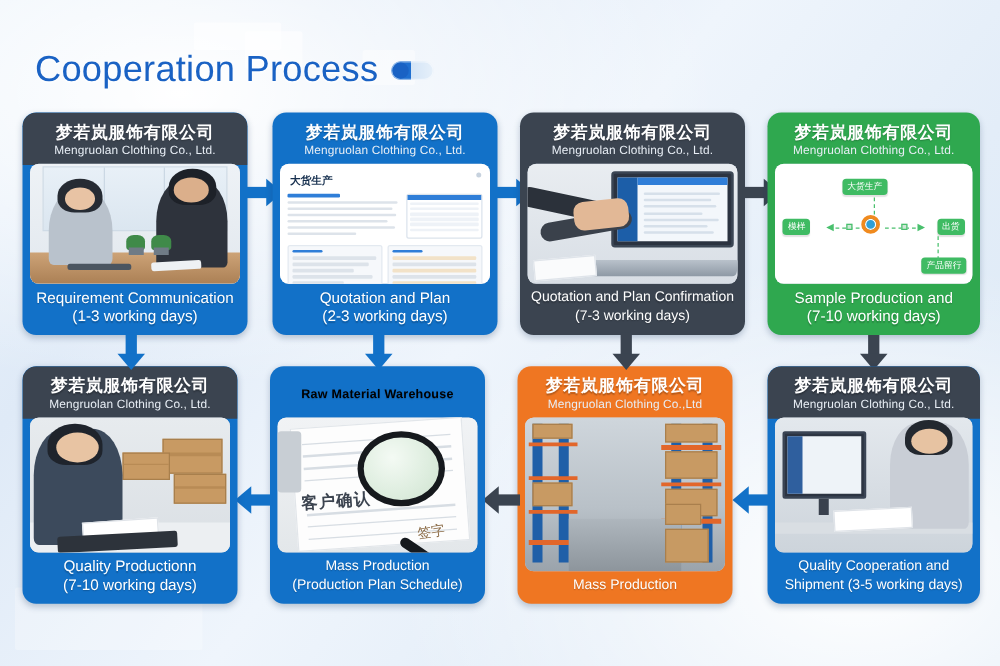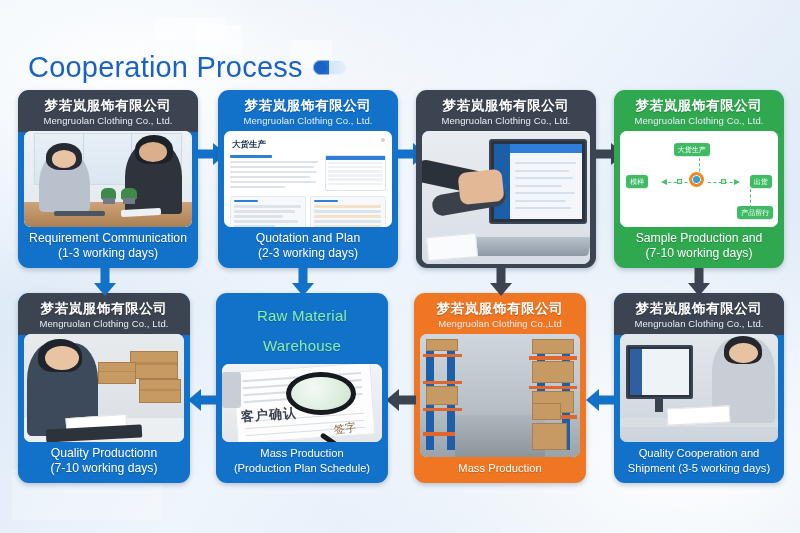--- a/index.html
+++ b/index.html
@@ -18,21 +18,21 @@
   
   .bg-blob { position:absolute; background: rgba(255,255,255,0.55); border-radius:2px; }
   .bg-blob.b1 { left:155px; top:18px; width:70px; height:22px; }
   .bg-blob.b2 { left:196px; top:25px; width:46px; height:30px; }
   .bg-blob.b3 { left:290px; top:40px; width:42px; height:28px; background:rgba(255,255,255,0.42);}
   .bg-blob.b4 { left:12px; top:470px; width:150px; height:50px; background:rgba(255,255,255,0.28);}
 
   
   #title-row {
     position: absolute; left: 28px; top: 40px;
-    display: flex; align-items: center; gap: 10px; margin-top: 11px;
+    display: flex; align-items: center; gap: 10px;
   }
   #page-title {
     font-size: 29px; font-weight: 400; letter-spacing: .2px;
     color: #1a62c4;
     text-shadow: 0 1px 1px rgba(255,255,255,.7);
   }
   #title-pill {
     width: 34px; height: 15px; border-radius: 9px;
     background: linear-gradient(90deg,#1f6fd0 0%,#1f6fd0 46%,#d3e4f6 46%,#e6f0fa 100%);
     box-shadow: 0 0 0 1px rgba(255,255,255,.5) inset;
@@ -68,21 +68,21 @@
   .head .cn {
     font-size: 13.5px; font-weight: 700; color: #ffffff;
     letter-spacing: .6px; line-height: 16px;
     text-shadow: 0 1px 1px rgba(0,0,0,.25);
   }
   .head .en {
     font-size: 9.5px; color: #e8eef5; line-height: 14px;
     letter-spacing: .1px;
   }
   .head .en-only {
-    font-size: 15px; font-weight: 400; color:#86efac; line-height: 30px;
+    font-size: 10px; font-weight: 700; color:#000000; line-height: 30px;
     letter-spacing:.2px; text-shadow: 0 1px 1px rgba(0,0,0,.2);
   }
 
   .thumb {
     position: relative;
     width: 100%; flex: 1 1 auto;
     border-radius: 7px; overflow: hidden; background: #cfd8e2;
     margin-top: 3px;
   }
   .caption {
@@ -373,20 +373,24 @@
           <div class="ln" style="left:24%; right:12%; top:84%;"></div>
         </div>
       </div>
       <div class="lap-base"></div>
       <div class="arm-a"></div>
       <div class="arm-b"></div>
       <div class="hand"></div>
       <div class="paper"></div>
     </div>
   </div>
+  <div class="caption small">
+    <span>Quotation and Plan Confirmation</span>
+    <span class="l2">(7-3 working days)</span>
+  </div>
 </div>
 
 <div class="arrow right" style="left:594px; top:143px; width:30px; height:22px;">
   <div class="shaft" style="width:20px; background:#3b4450;"></div>
   <div class="head-tri" style="border-left:13px solid #3b4450;"></div>
 </div>
 
 <div class="card green" style="left:614px; top:90px; width:170px; height:178px;">
   <div class="head">
     <div class="cn">梦若岚服饰有限公司</div>

